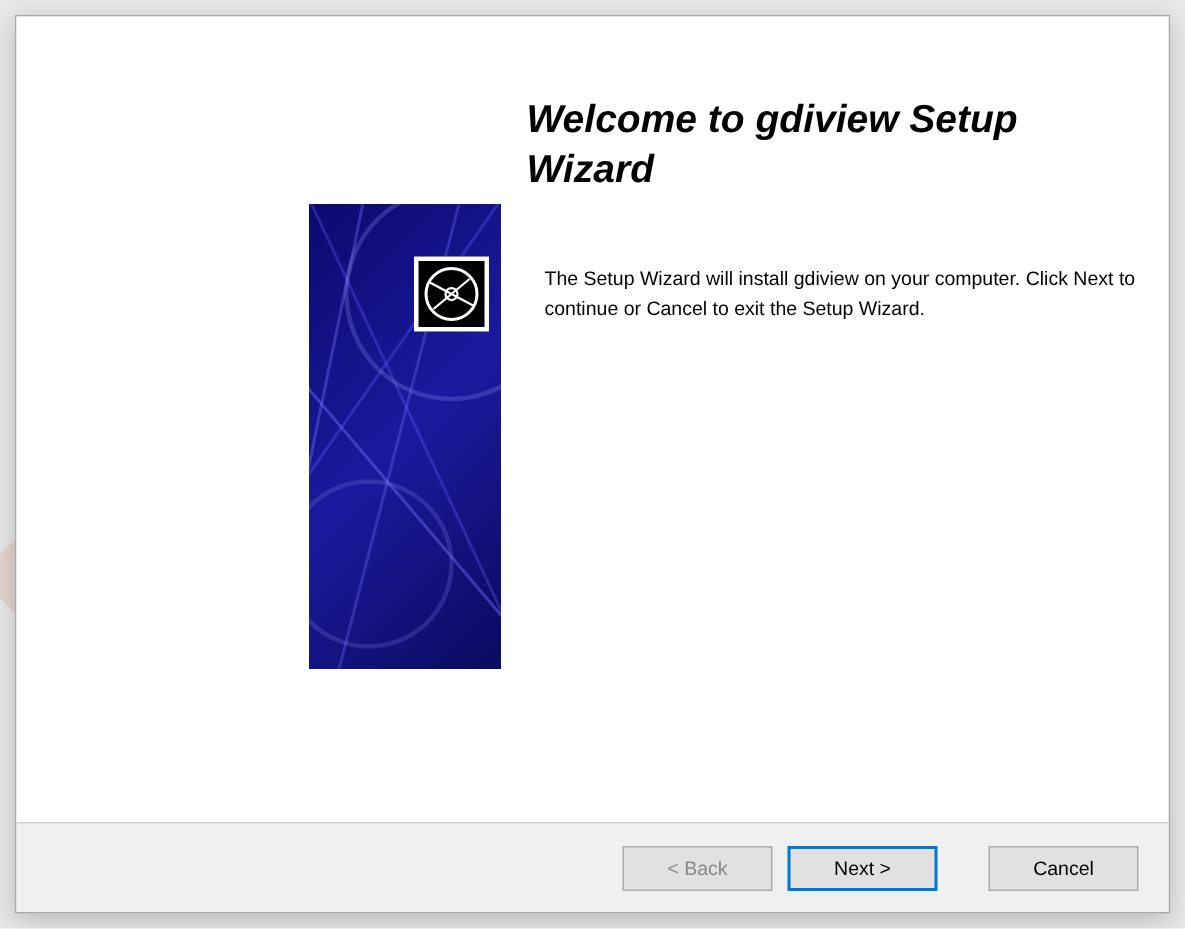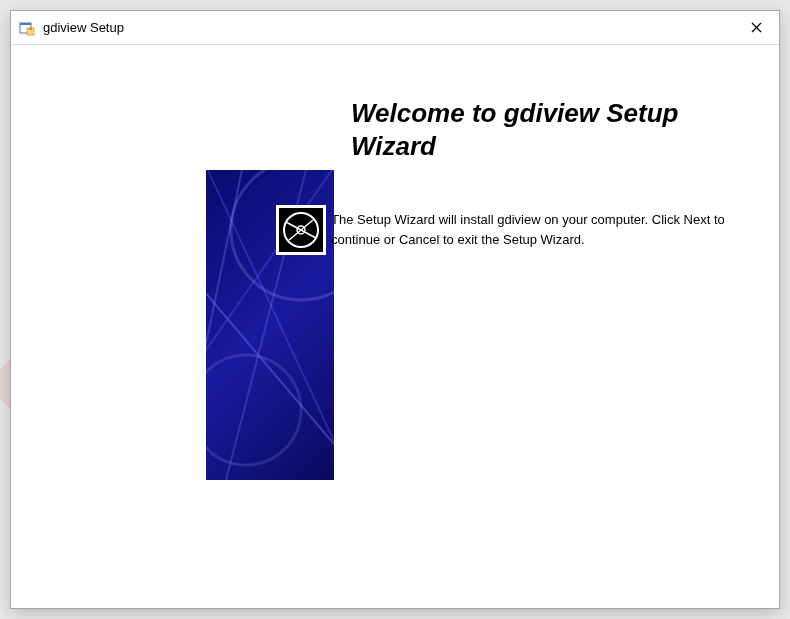--- a/index.html
+++ b/index.html
@@ -133,21 +133,21 @@
       font-size: 26px;
       font-weight: bold;
       color: #000;
       line-height: 1.25;
       width: 400px;
       font-style: italic;
     }
     
     .body-text {
       position: absolute;
-      left: 320px;
+      left: 352px;
       top: 165px;
       font-size: 13px;
       color: #000;
       line-height: 1.5;
       width: 400px;
     }
     
     .button-bar {
       height: 60px;
       background: #f0f0f0;
@@ -261,37 +261,20 @@
       <div class="bg-wm-dot" style="width:18px;height:18px;top:0;left:40px;"></div>
       <div class="bg-wm-dot" style="width:10px;height:10px;top:30px;left:10px;"></div>
       <div class="bg-wm-dot" style="width:14px;height:14px;top:50px;left:50px;"></div>
     </div>
   </div>
   <div class="bg-wm-text1">PC</div>
   <div class="bg-wm-text2">risk.com</div>
 </div>
 
 <div class="dialog">
-  <div class="titlebar">
-    <span class="titlebar-icon">
-      <svg viewBox="0 0 16 16">
-        <rect x="1" y="3" width="11" height="10" fill="#fff" stroke="#4a7ab8" stroke-width="1"></rect>
-        <rect x="1" y="3" width="11" height="2" fill="#4a7ab8"></rect>
-        <rect x="8" y="8" width="7" height="7" fill="#ffd966" stroke="#c09030" stroke-width="0.7"></rect>
-        <rect x="10" y="8" width="3" height="2" fill="#c09030"></rect>
-      </svg>
-    </span>
-    <span class="titlebar-title">gdiview Setup</span>
-    <div class="close-btn">
-      <svg width="11" height="11" viewBox="0 0 11 11">
-        <line x1="1" y1="1" x2="10" y2="10" stroke="currentColor" stroke-width="1.2"></line>
-        <line x1="10" y1="1" x2="1" y2="10" stroke="currentColor" stroke-width="1.2"></line>
-      </svg>
-    </div>
-  </div>
 
   <div class="content">
     <div class="heading">Welcome to gdiview Setup Wizard</div>
 
     <div class="sidebar-image">
       <div class="sidebar-lines"></div>
       <svg width="128" height="310" style="position:absolute;inset:0;">
         <line x1="-20" y1="100" x2="150" y2="300" stroke="rgba(120,120,255,0.4)" stroke-width="2"></line>
         <line x1="40" y1="-20" x2="-30" y2="320" stroke="rgba(120,120,255,0.35)" stroke-width="2"></line>
         <line x1="100" y1="0" x2="20" y2="310" stroke="rgba(120,120,255,0.3)" stroke-width="2"></line>
@@ -304,13 +287,18 @@
           <circle cx="20" cy="20" r="4" fill="none" stroke="#fff" stroke-width="1.5"></circle>
           <line x1="5" y1="12" x2="35" y2="28" stroke="#fff" stroke-width="1.5"></line>
           <line x1="8" y1="30" x2="32" y2="10" stroke="#fff" stroke-width="1.5"></line>
         </svg>
       </div>
     </div>
 
     <div class="body-text">The Setup Wizard will install gdiview on your computer.  Click Next to continue or Cancel to exit the Setup Wizard.</div>
   </div>
 
+  <div class="button-bar">
+    <button class="btn" disabled="">&lt; Back</button>
+    <button class="btn btn-primary">Next &gt;</button>
+    <button class="btn btn-cancel">Cancel</button>
+  </div>
 </div>
 
 </body></html>

